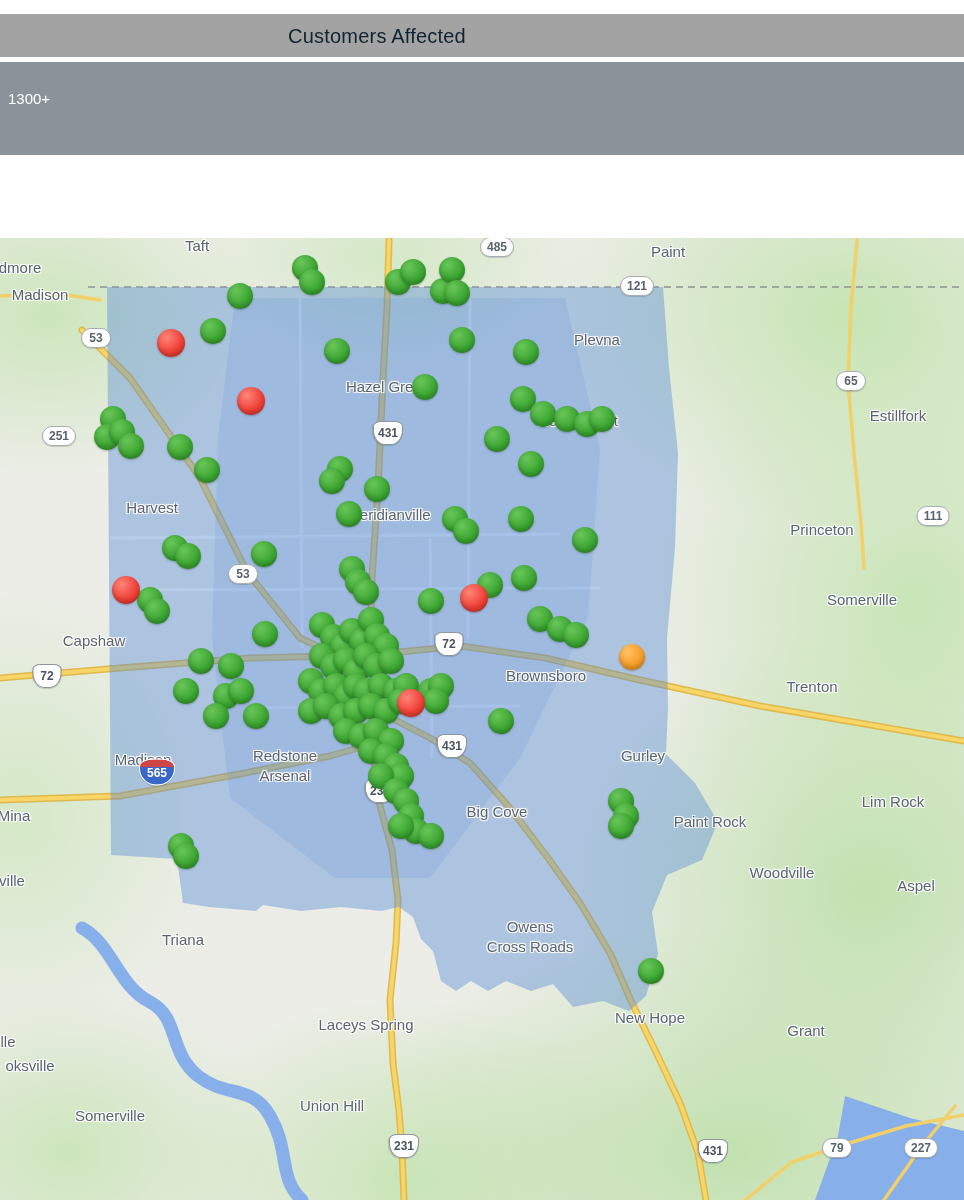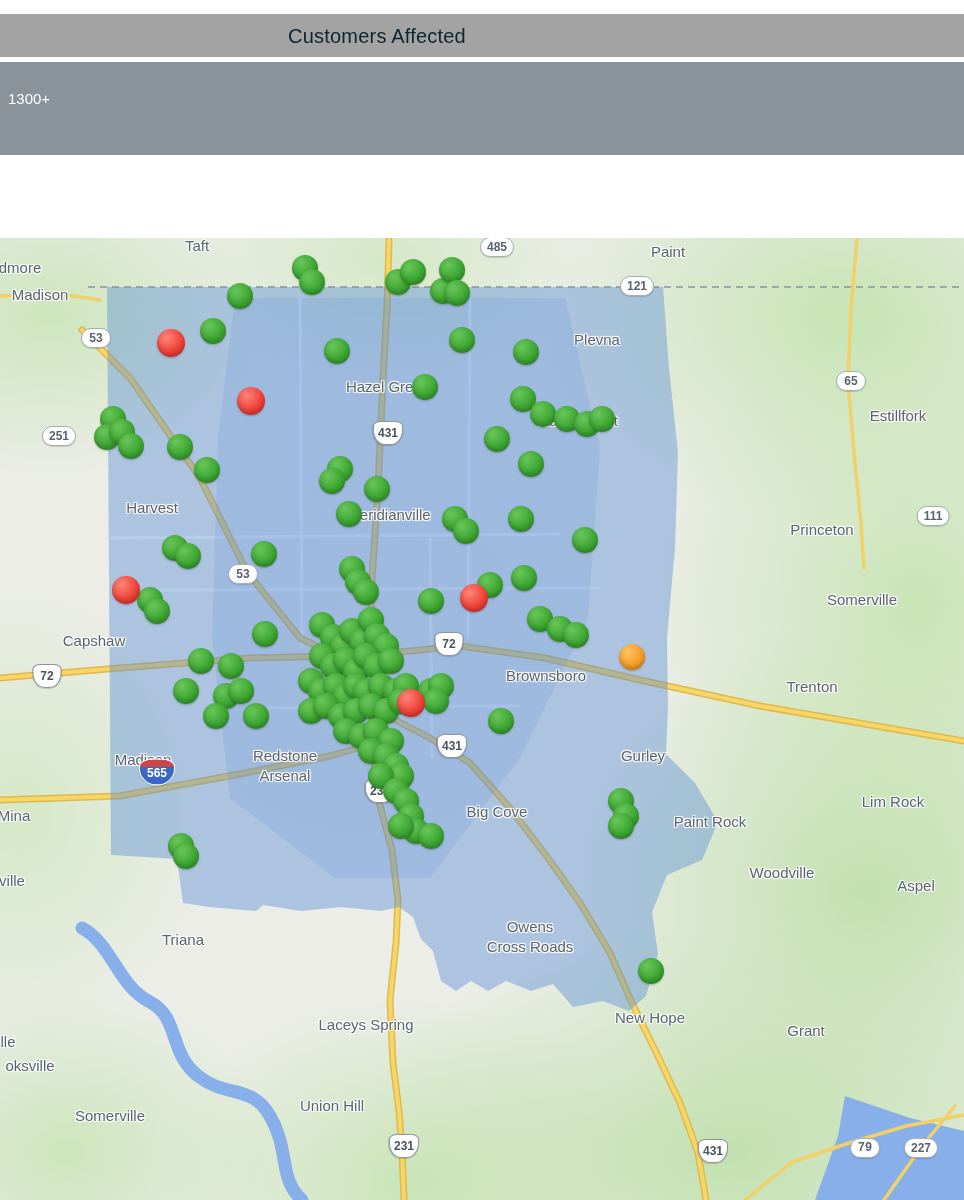--- a/index.html
+++ b/index.html
@@ -181,21 +181,21 @@
       <div class="shield us" style="left: 388px; top: 195px;">431</div>
       <div class="shield oval" style="left: 933px; top: 278px;">111</div>
       <div class="shield oval" style="left: 243px; top: 336px;">53</div>
       <div class="shield us" style="left: 449px; top: 406px;">72</div>
       <div class="shield us" style="left: 47px; top: 438px;">72</div>
       <div class="shield interstate" style="left: 157px; top: 534px; text-align: right;">565</div>
       <div class="shield us" style="left: 452px; top: 508px;">431</div>
       <div class="shield us" style="left: 380px; top: 553px;">231</div>
       <div class="shield us" style="left: 404px; top: 908px;">231</div>
       <div class="shield us" style="left: 713px; top: 913px;">431</div>
-      <div class="shield oval" style="left: 865px; top: 910px; font-family: Liberation Mono, monospace;">79</div>
+      <div class="shield oval" style="left: 837px; top: 910px;">79</div>
       <div class="shield oval" style="left: 921px; top: 910px;">227</div>
     </div>
   <div class="layer" id="markers-layer">
       <div class="marker green" style="left: 305px; top: 30px;"></div>
       <div class="marker green" style="left: 312px; top: 44px;"></div>
       <div class="marker green" style="left: 398px; top: 44px;"></div>
       <div class="marker green" style="left: 413px; top: 34px;"></div>
       <div class="marker green" style="left: 443px; top: 53px;"></div>
       <div class="marker green" style="left: 452px; top: 32px;"></div>
       <div class="marker green" style="left: 457px; top: 55px;"></div>

